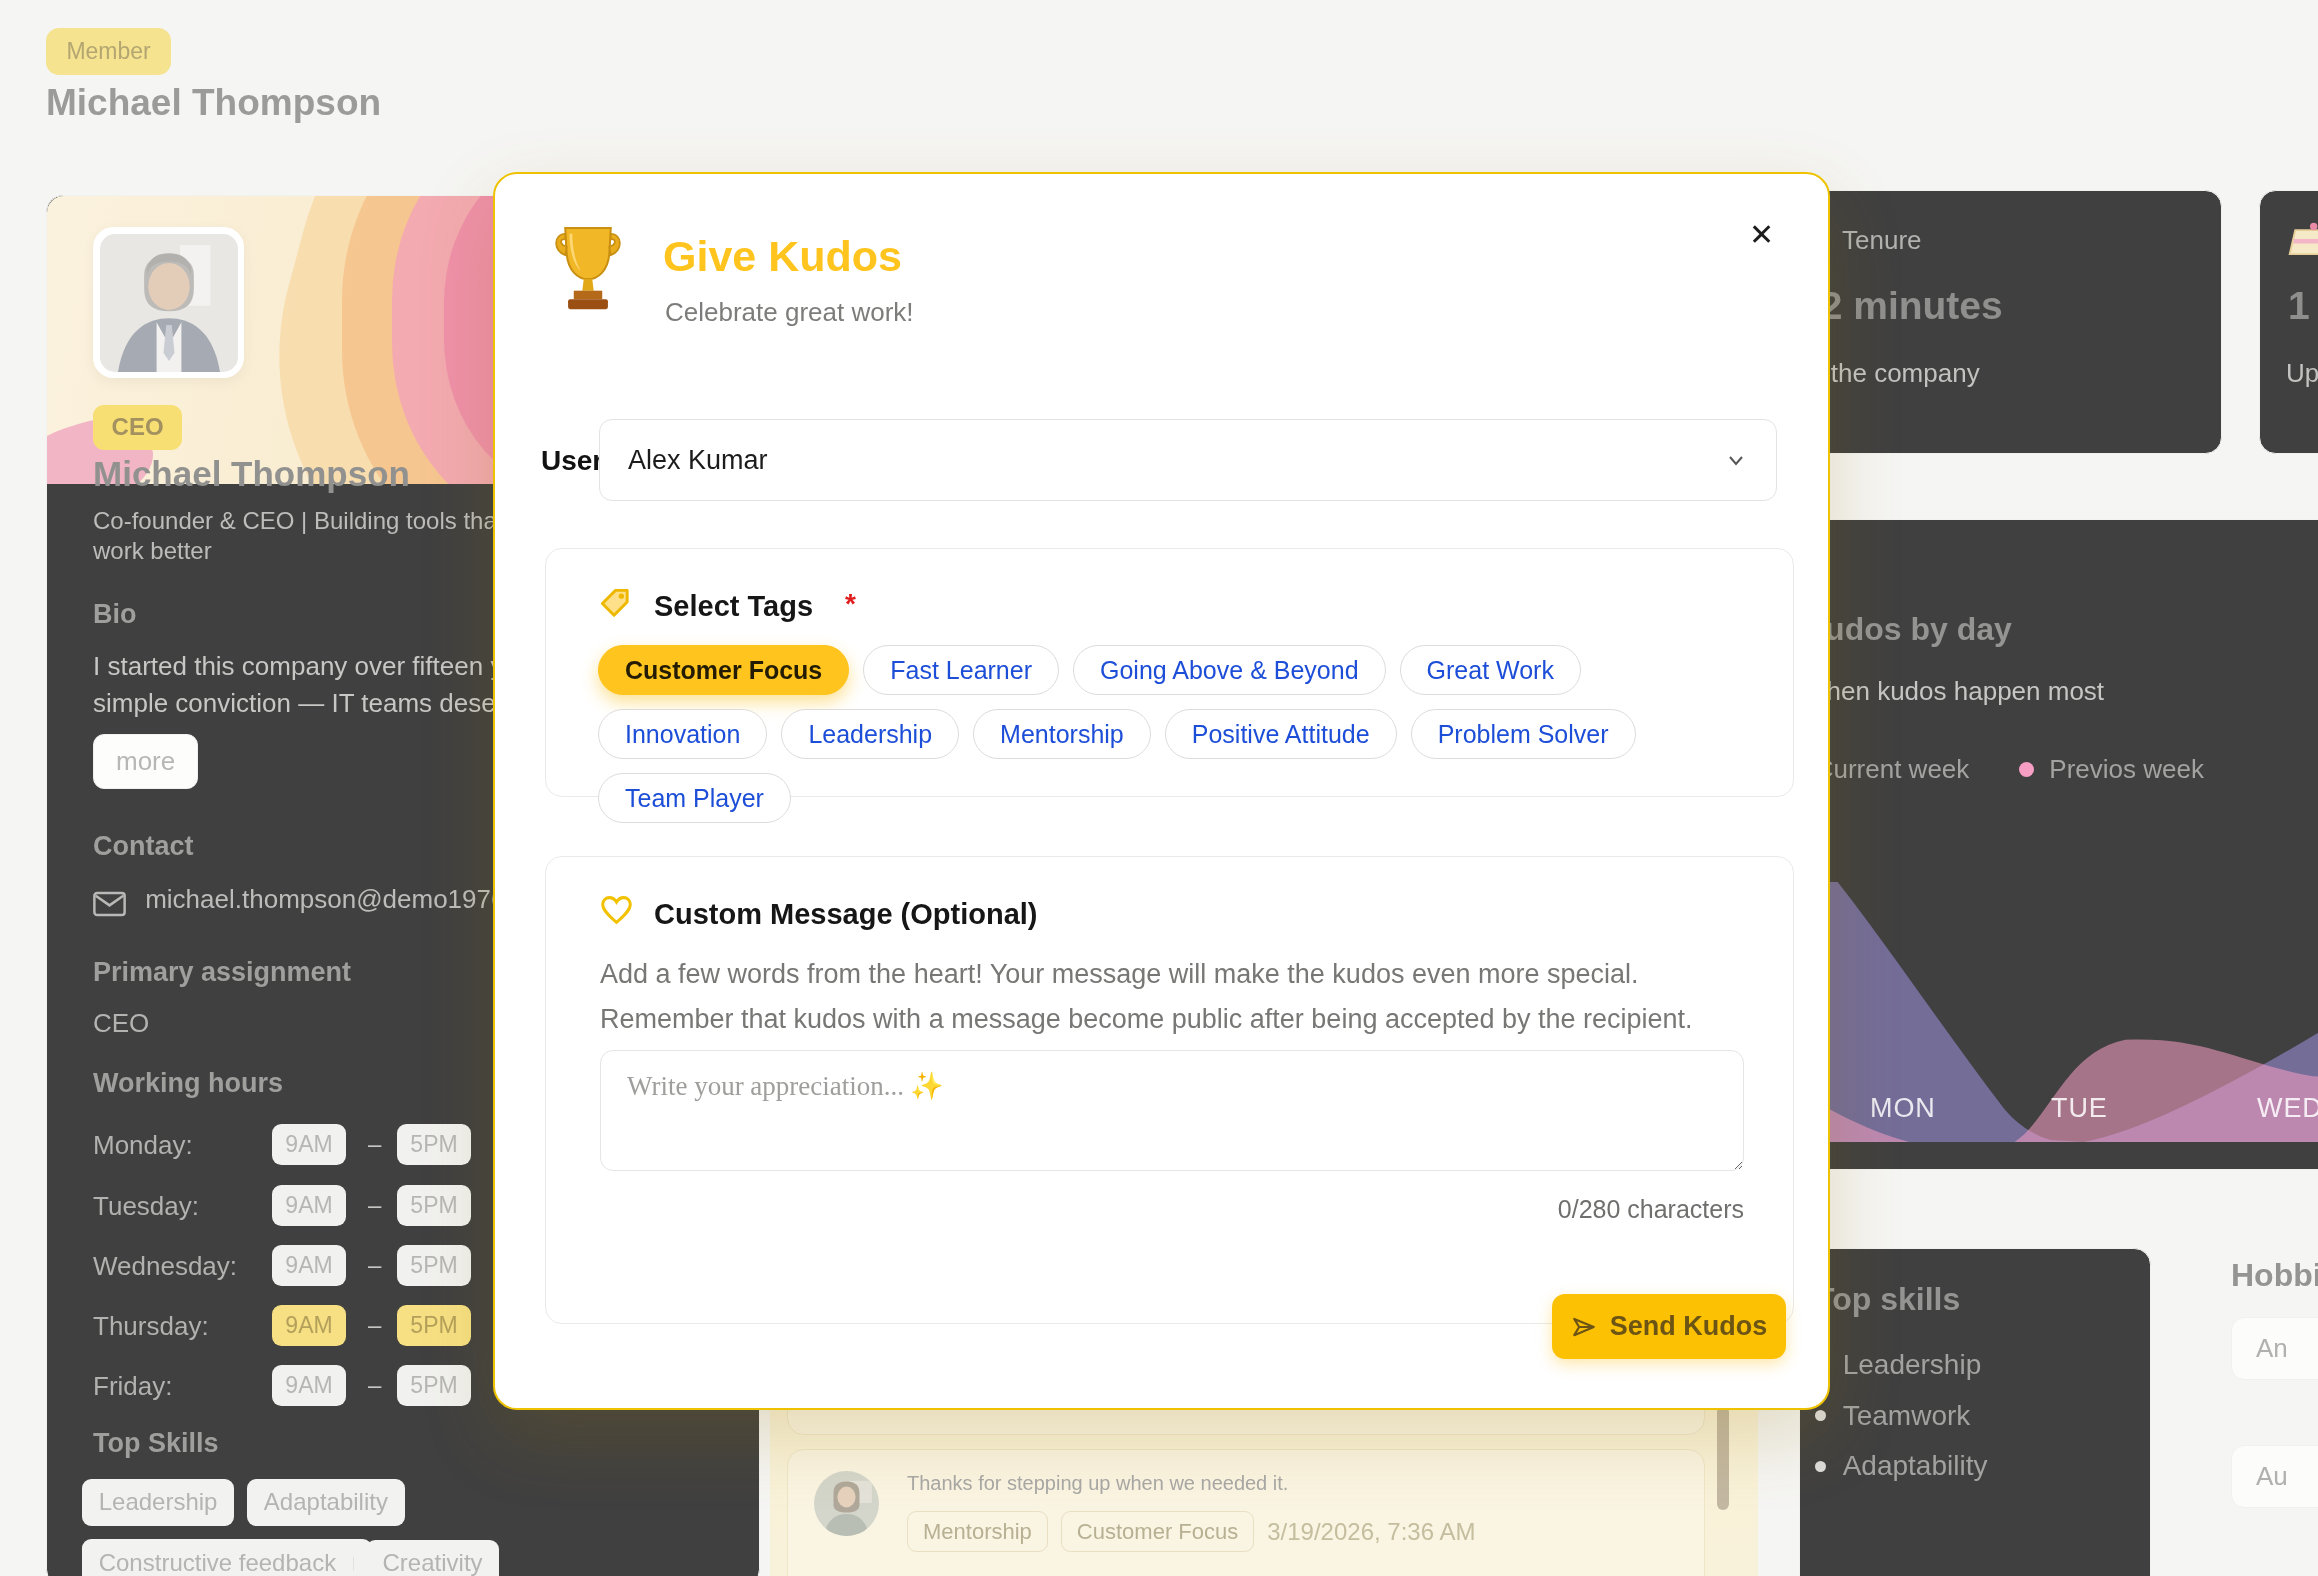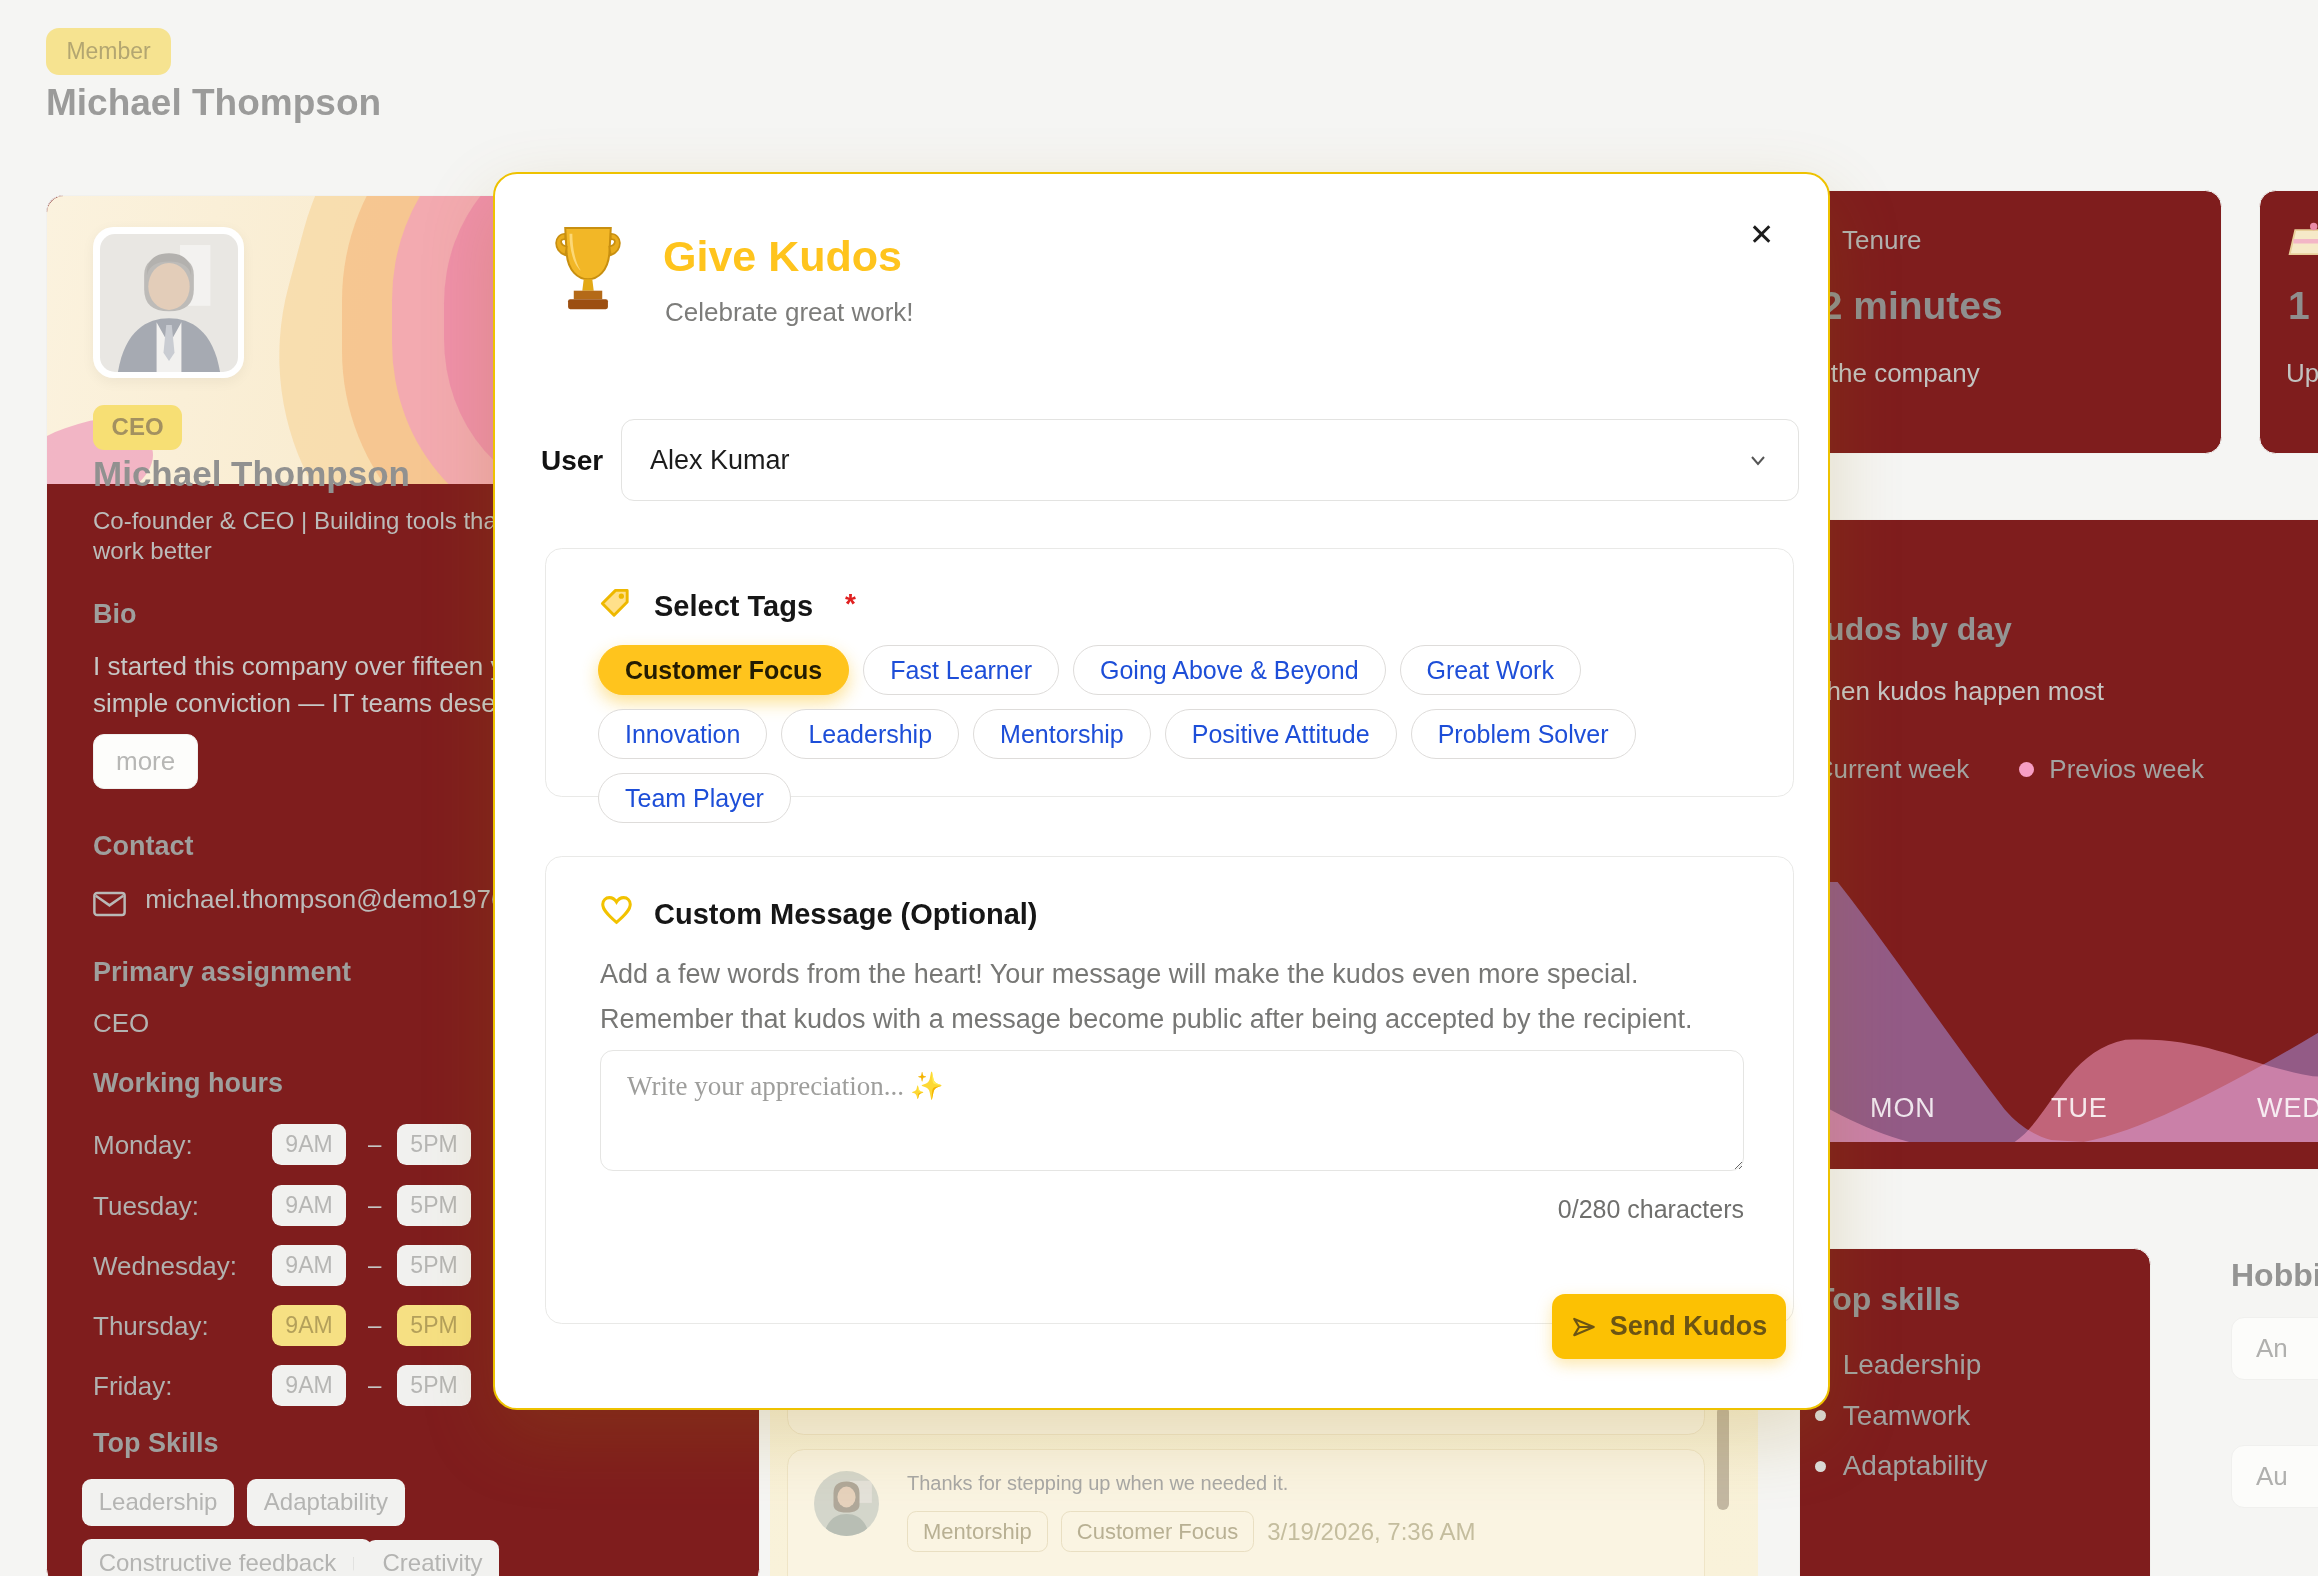--- a/index.html
+++ b/index.html
@@ -1,19 +1,19 @@
 <!DOCTYPE html>
 <html style="font-size:15px"><head>
 <meta charset="utf-8">
 <style>
   * { margin:0; padding:0; box-sizing:border-box; }
   html,body { width:2319px; height:1577px; overflow:hidden; background:#f5f5f3;
               font-family:"Liberation Sans", sans-serif; }
   .abs { position:absolute; }
-  .card { background:#7f1d1d; border:0.9px solid #f1f1ef; border-radius:16.7px; }
+  .card { background:#404040; border:0.9px solid #f1f1ef; border-radius:16.7px; }
   .nowrap { white-space:nowrap; }
 
   
   .member-badge { background:#f6e390; color:#b3a671; font-size:23px; padding:10.2px 20.4px;
                   border-radius:13px; display:inline-block; }
   .page-title { font-size:37px; font-weight:bold; color:#9b9b9a; }
 
   
   .banner { overflow:hidden; border-radius:16.7px 16.7px 0 0; background:linear-gradient(100deg,#fbf2de 0%,#f9ecd0 45%,#f7dcb4 75%,#f6cfae 100%); }
   .blob { position:absolute; border-radius:45%; opacity:.8; }
@@ -304,21 +304,21 @@
     <path d="M23 40 L29 40 L30 48 L22 48 Z" fill="#e3a815"></path>
     <rect x="16" y="48" width="20" height="6" fill="#b46a18"></rect>
     <rect x="12" y="54" width="28" height="7" rx="1.5" fill="#9c4f12"></rect>
     <path d="M15 8 C15 18 17 28 21 34 C16 30 13 20 13 8 Z" fill="#ffe08a" opacity=".8"></path>
   </svg>
   <div class="abs modal-title nowrap" style="left:168px; top:58px;">Give Kudos</div>
   <div class="abs modal-sub nowrap" style="left:170px; top:123px;">Celebrate great work!</div>
   <button class="abs close-btn" style="left:1254px; top:46px;">✕</button>
 
   <div class="abs user-label" style="left:46px; top:271px;">User</div>
-  <div class="abs select-box" style="left:126px; top:245px;">
+  <div class="abs select-box" style="left:104px; top:245px;">
     <span>Alex Kumar</span>
     <svg style="margin-left:auto;" width="24" height="24" viewBox="0 0 24 24">
       <polyline points="6,9 12,16 18,9" fill="none" stroke="#555" stroke-width="2"></polyline>
     </svg>
   </div>
 
   <div class="group-box" style="top:374px; height:249px;">
     <svg class="abs" style="left:52px; top:37px;" width="35" height="35" viewBox="0 0 24 24">
       <path d="M3 12 L12 3 H20 V11 L11 20 Z" fill="#ffe08a" stroke="#eeb800" stroke-width="2" stroke-linejoin="round"></path>
       <circle cx="16" cy="7" r="1.8" fill="#eeb800"></circle>

